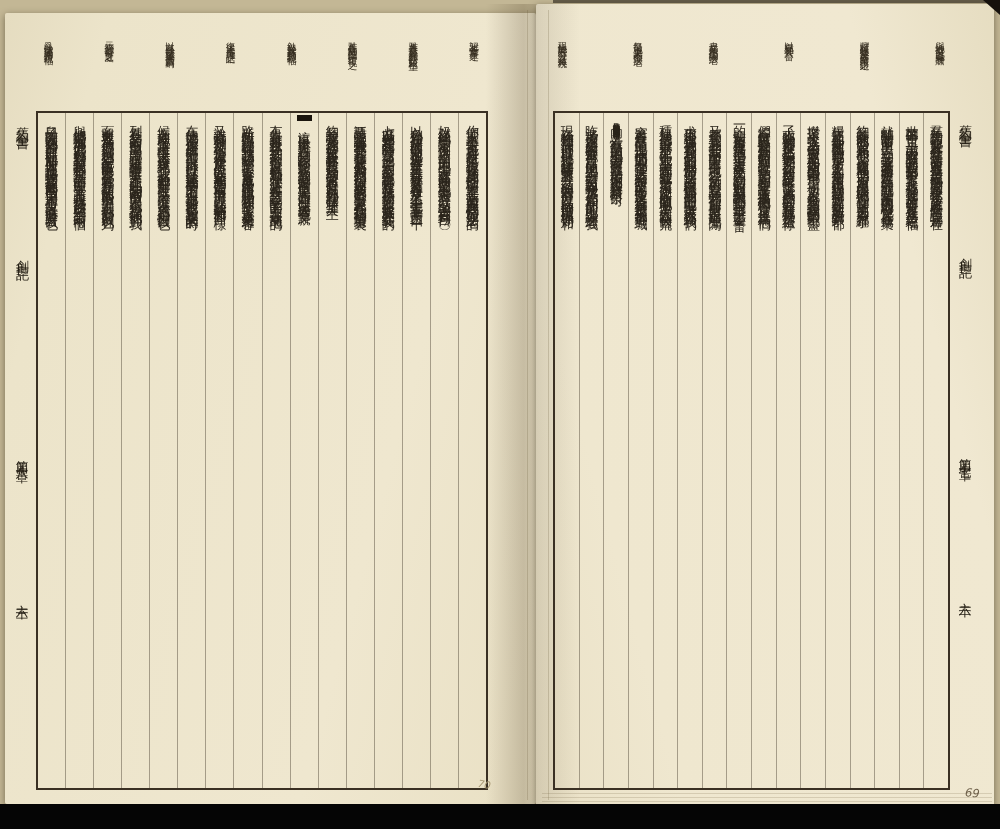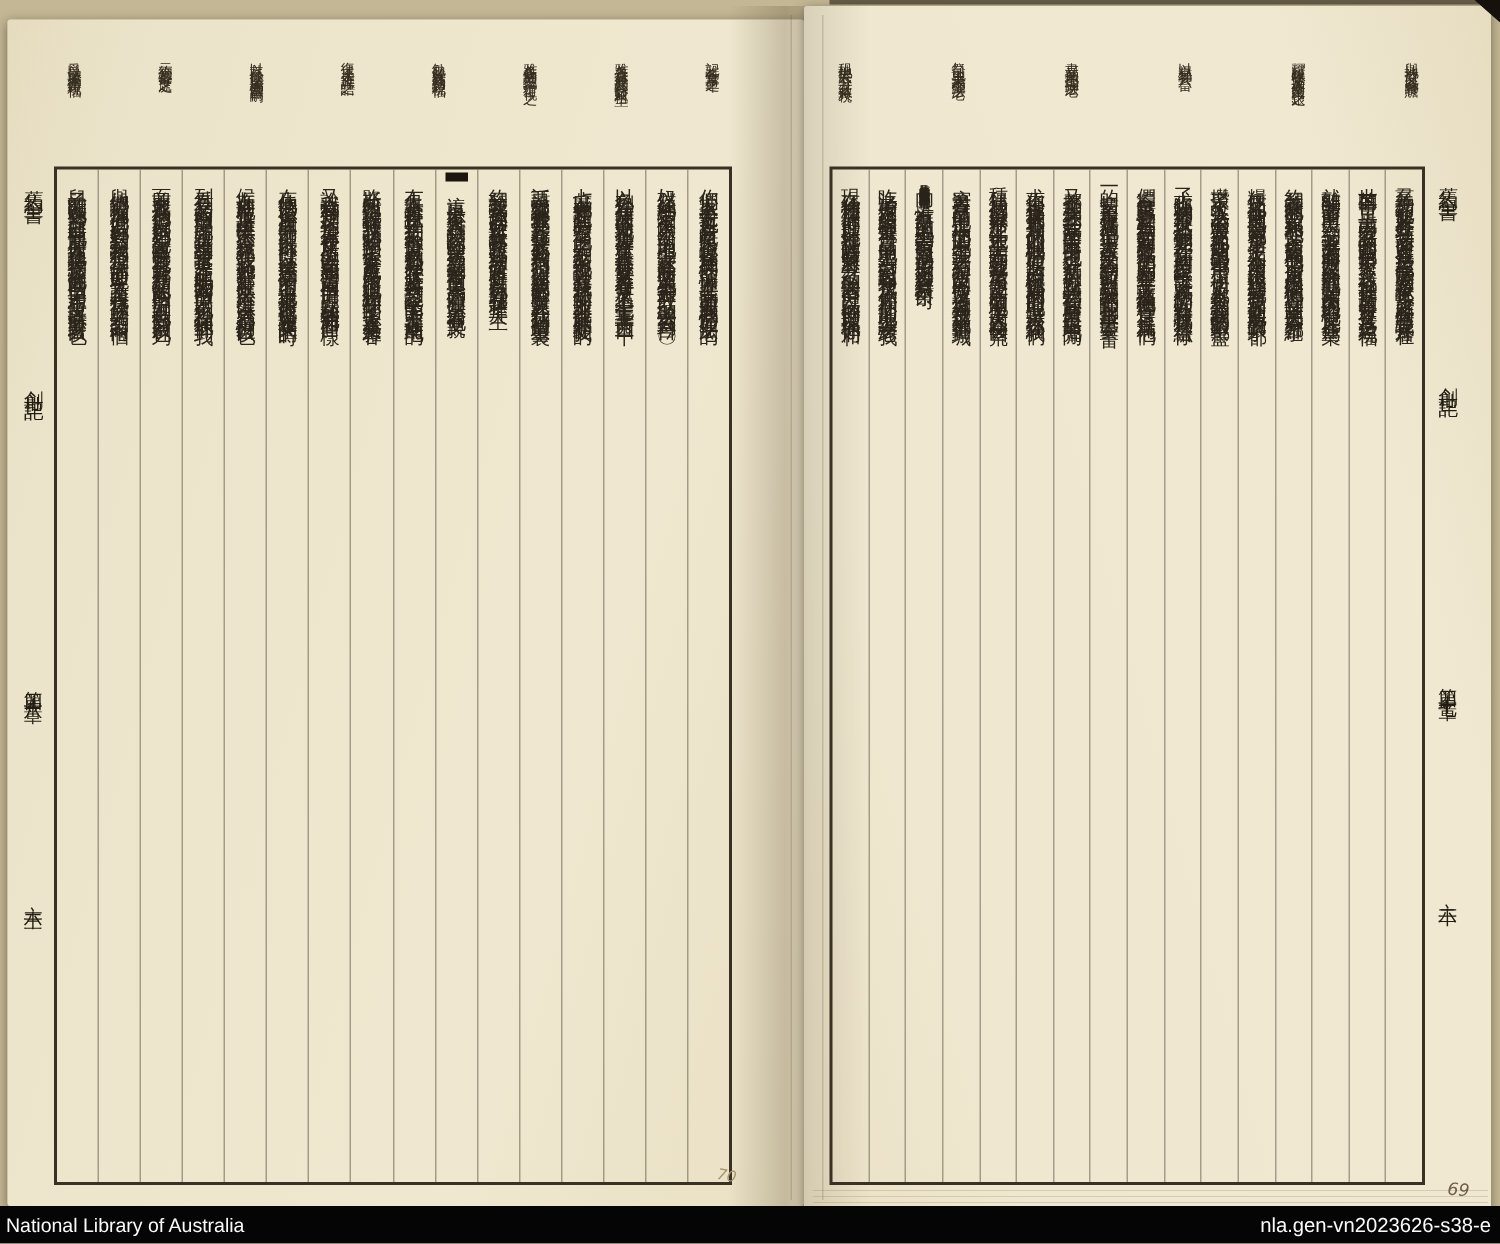--- a/index.html
+++ b/index.html
@@ -135,17 +135,15 @@
   </div>
   <div class="mlabel ml-l" style="top:116px">舊約全書</div>
   <div class="mlabel ml-l" style="top:250px">創世記</div>
   <div class="mlabel ml-l small" style="top:450px">第四十八章</div>
   <div class="mlabel ml-l small" style="top:594px">六十三</div>
 
   <div class="pencil pencil-70">70</div>
   <div class="pencil pencil-69">69</div>
 
   <div class="band">
-    <span class="credit">National Library of Australia</span>
-    <span class="imgid">nla.gen-vn2023626-s38-e</span>
   </div>
 
 </div>
 
 </body></html>

